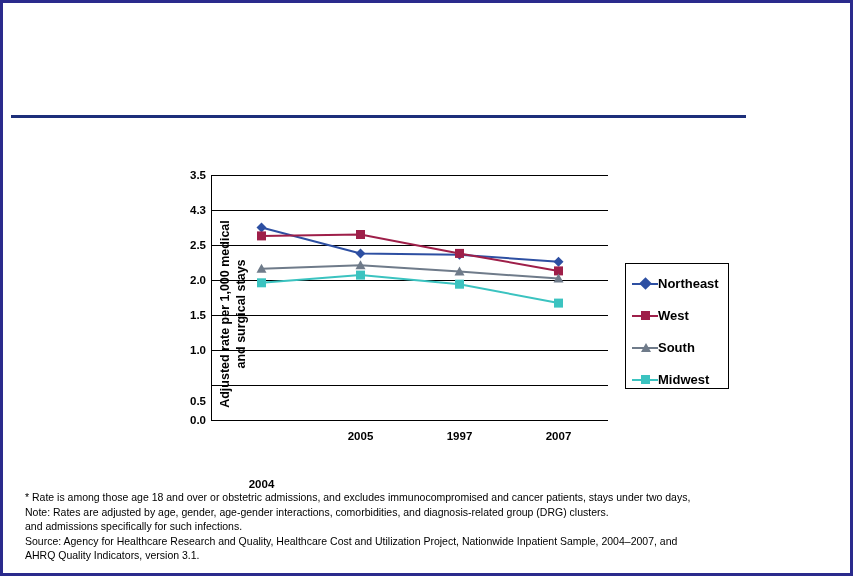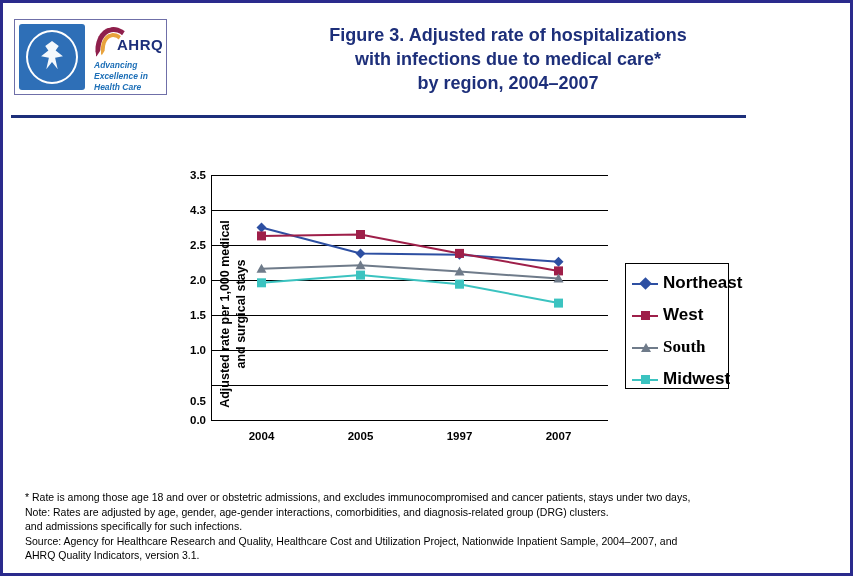--- a/index.html
+++ b/index.html
@@ -218,24 +218,23 @@
     position: absolute;
     left: 0; top: 5.5px;
     width: 26px; height: 2px;
   }
   .legend-line .mk {
     position: absolute;
     left: 9px; top: 2px;
     width: 9px; height: 9px;
   }
   .legend-label {
-    font-size: 17px;
-    font-weight: bold;
-    color: #000;
-    margin-left: 5px;
+    font-size: 13px;
+    font-weight: bold;
+    color: #000;
     white-space: nowrap;
   }
   
   .mk.diamond { transform: rotate(45deg); }
   .mk.square  { border-radius: 0; }
   .mk.triangle {
     width: 0; height: 0;
     background: transparent !important;
     border-left: 5px solid transparent;
     border-right: 5px solid transparent;
@@ -254,42 +253,21 @@
   }
   #footnotes div { white-space: pre-wrap; }
 </style>
 </head>
 <body>
 
 <div id="page">
 
   <div id="header">
 
-    <div id="logo-box">
-      <div id="hhs-seal">
-        <div class="ring"></div>
-        <div class="bird"></div>
-      </div>
-      <div id="ahrq-mark">
-        <div class="arc"></div>
-        <div class="arc2"></div>
-        <div class="wordmark">AHRQ</div>
-      </div>
-      <div id="ahrq-tag">
-        <div>Advancing</div>
-        <div>Excellence in</div>
-        <div>Health Care</div>
-      </div>
-    </div>
-
-    <div id="fig-title">
-      <div>Figure 3. Adjusted rate of hospitalizations</div>
-      <div>with infections due to medical care*</div>
-      <div>by region, 2004–2007</div>
-    </div>
+
 
     <div id="header-rule"></div>
   </div>
 
   <div id="chart-wrap">
 
     <div id="ylabel">
       <div>Adjusted rate per 1,000 medical</div>
       <div>and surgical stays</div>
     </div>
@@ -308,21 +286,21 @@
           <div class="ytick-label" style="top: 245px;">0.0</div>
           <div class="ytick-label" style="top: 210px; margin-top: 16px;">0.5</div>
           <div class="ytick-label" style="top: 175px;">1.0</div>
           <div class="ytick-label" style="top: 140px;">1.5</div>
           <div class="ytick-label" style="top: 105px;">2.0</div>
           <div class="ytick-label" style="top: 70px;">2.5</div>
           <div class="ytick-label" style="top: 35px;">4.3</div>
           <div class="ytick-label" style="top: 0px;">3.5</div>
         </div>
       <div id="xticks">
-          <div class="xtick-label" style="left: 49.5px;">2004</div>
+          <div class="xtick-label" style="left: 49.5px; margin-top: 48px;">2004</div>
           <div class="xtick-label" style="left: 148.5px;">2005</div>
           <div class="xtick-label" style="left: 247.5px;">1997</div>
           <div class="xtick-label" style="left: 346.5px;">2007</div>
         </div>
       <svg id="series-svg" viewBox="0 0 396 245" preserveAspectRatio="none">
           <polyline points="49.5,52.5 148.5,78.4 247.5,79.80000000000001 346.5,86.80000000000001" fill="none" stroke="#2d4fa2" stroke-width="2"></polyline>
           <polygon points="49.5,47.5 54.5,52.5 49.5,57.5 44.5,52.5" fill="#2d4fa2"></polygon>
           <polygon points="148.5,73.4 153.5,78.4 148.5,83.4 143.5,78.4" fill="#2d4fa2"></polygon>
           <polygon points="247.5,74.80000000000001 252.5,79.80000000000001 247.5,84.80000000000001 242.5,79.80000000000001" fill="#2d4fa2"></polygon>
           <polygon points="346.5,81.80000000000001 351.5,86.80000000000001 346.5,91.80000000000001 341.5,86.80000000000001" fill="#2d4fa2"></polygon>
@@ -352,21 +330,21 @@
           </div>
           <span class="legend-label">Northeast</span>
         </div>
         <div class="legend-row" style="top: 44px;">
           <div class="legend-line">
             <div class="seg" style="background: rgb(158, 31, 73);"></div>
             <div class="mk square" style="background: rgb(158, 31, 73);"></div>
           </div>
           <span class="legend-label">West</span>
         </div>
-        <div class="legend-row" style="top: 76px; font-family: Liberation Serif, serif;">
+        <div class="legend-row" style="top: 76px;">
           <div class="legend-line">
             <div class="seg" style="background: rgb(111, 123, 138);"></div>
             <div class="mk triangle" style="border-bottom-color: rgb(111, 123, 138); top: 2px;"></div>
           </div>
           <span class="legend-label">South</span>
         </div>
         <div class="legend-row" style="top: 108px;">
           <div class="legend-line">
             <div class="seg" style="background: rgb(59, 195, 192);"></div>
             <div class="mk square" style="background: rgb(59, 195, 192);"></div>

